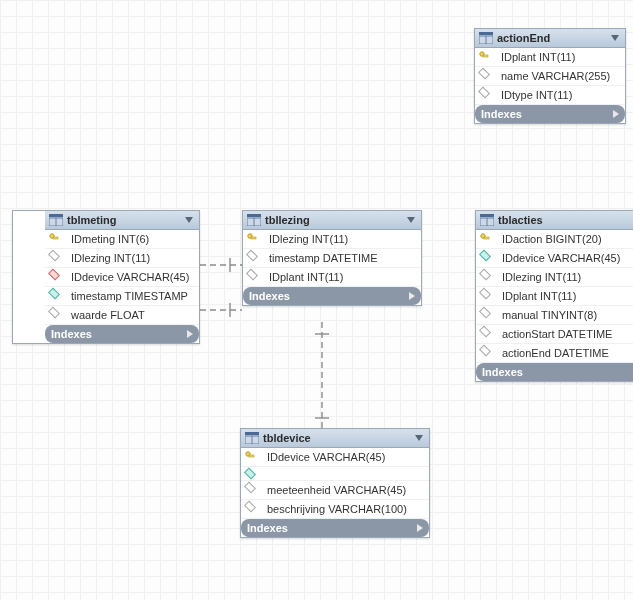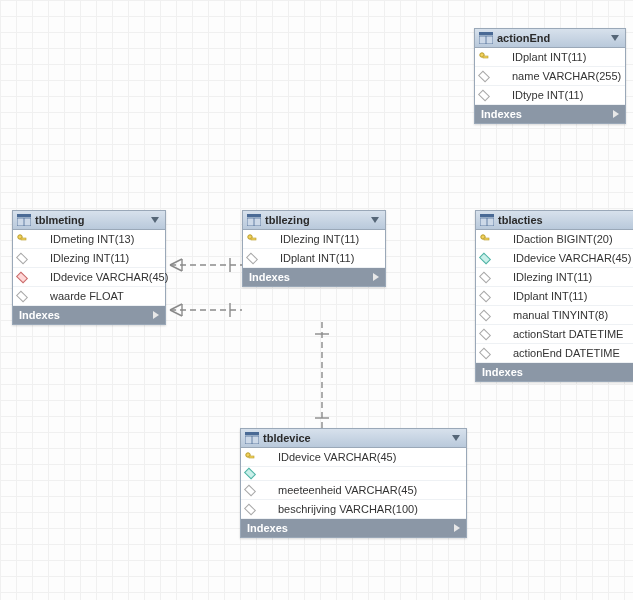--- a/index.html
+++ b/index.html
@@ -47,23 +47,22 @@
     width: 14px; height: 12px;
     color: #3a5d8f;
   }
   .tbl-header .collapse {
     margin-left: auto;
     color: #556677;
     display: inline-flex;
   }
   .col {
     display: flex;
-    align-items: center;
     padding: 3px 6px 3px 4px;
-    gap: 23px;
+    gap: 12px;
     border-bottom: 1px solid #eef1f4;
     white-space: nowrap;
     color: #333;
   }
   .col:last-of-type { border-bottom: none; }
   .colicon {
     width: 10px; height: 10px;
     display: inline-block;
     flex: 0 0 10px;
   }
@@ -78,20 +77,21 @@
   .ic-d-teal   { background:#c9f0ea; border-color:#4fb2a4; }
   .ic-d-white  { background:#ffffff; border-color:#a8a8a8; }
   .indexes {
     display: flex;
     align-items: center;
     background: #8b97a6;
     color: #fff;
     padding: 3px 6px;
     font-weight: bold;
     gap: 4px;
+    border-radius: 8px;
   }
   .indexes .arrow {
     margin-left: auto;
     display: inline-flex;
     color: #e8e8e8;
   }
   .tri-down { width:0;height:0;border-left:4px solid transparent;border-right:4px solid transparent;border-top:6px solid currentColor; }
   .tri-right{ width:0;height:0;border-top:4px solid transparent;border-bottom:4px solid transparent;border-left:6px solid currentColor; }
 </style>
 </head>
@@ -157,64 +157,68 @@
       <span>IDtype INT(11)</span>
     </div>
   <div class="indexes">
       <span>Indexes</span>
       <span class="arrow">
         <span class="tri-right"></span>
       </span>
     </div>
 </div>
 
-<div class="tbl" style="left:12px;top:210px;width:154px;">
+<div class="tbl" style="left:12px;top:210px;width:188px;padding-left:32px;">
   <div class="tbl-header">
     <span class="hicon">
       <svg width="14" height="12" viewBox="0 0 14 12">
           <rect x="0" y="0" width="14" height="3" fill="#4a6a95"></rect>
           <rect x="0" y="4" width="14" height="8" fill="#cdd9e8" stroke="#4a6a95" stroke-width="0.8"></rect>
           <line x1="7" y1="4" x2="7" y2="12" stroke="#4a6a95" stroke-width="0.8"></line>
         </svg>
     </span>
     <span>tblmeting</span>
     <span class="collapse">
         <span class="tri-down"></span>
       </span>
   </div>
   <div class="col">
       <span class="colicon ic-pk">
         <svg width="10" height="10" viewBox="0 0 10 10">
           <circle cx="3" cy="3" r="2.2" fill="#f4d35e" stroke="#b59a2b"></circle>
           <rect x="4" y="4" width="5" height="2" fill="#f4d35e" stroke="#b59a2b" stroke-width="0.6"></rect>
         </svg>
       </span>
-      <span>IDmeting INT(13)</span>
+      <span>IDmeting INT(6)</span>
     </div>
   <div class="col">
       <span class="colicon ic-diamond ic-d-white"></span>
       <span>IDlezing INT(11)</span>
     </div>
   <div class="col">
       <span class="colicon ic-diamond ic-d-red"></span>
       <span>IDdevice VARCHAR(45)</span>
     </div>
   <div class="col">
+      <span class="colicon ic-diamond ic-d-teal"></span>
+      <span>timestamp TIMESTAMP</span>
+    </div>
+  <div class="col">
       <span class="colicon ic-diamond ic-d-white"></span>
       <span>waarde FLOAT</span>
     </div>
   <div class="indexes">
       <span>Indexes</span>
       <span class="arrow">
         <span class="tri-right"></span>
       </span>
     </div>
 </div>
 
-<div class="tbl" style="left:242px;top:210px;width:144px;">
+<div class="tbl" style="left:242px;top:210px;width:180px;">
   <div class="tbl-header">
     <span class="hicon">
       <svg width="14" height="12" viewBox="0 0 14 12">
           <rect x="0" y="0" width="14" height="3" fill="#4a6a95"></rect>
           <rect x="0" y="4" width="14" height="8" fill="#cdd9e8" stroke="#4a6a95" stroke-width="0.8"></rect>
           <line x1="7" y1="4" x2="7" y2="12" stroke="#4a6a95" stroke-width="0.8"></line>
         </svg>
     </span>
     <span>tbllezing</span>
     <span class="collapse">
@@ -222,20 +226,24 @@
       </span>
   </div>
   <div class="col">
       <span class="colicon ic-pk">
         <svg width="10" height="10" viewBox="0 0 10 10">
           <circle cx="3" cy="3" r="2.2" fill="#f4d35e" stroke="#b59a2b"></circle>
           <rect x="4" y="4" width="5" height="2" fill="#f4d35e" stroke="#b59a2b" stroke-width="0.6"></rect>
         </svg>
       </span>
       <span>IDlezing INT(11)</span>
+    </div>
+  <div class="col">
+      <span class="colicon ic-diamond ic-d-white"></span>
+      <span>timestamp DATETIME</span>
     </div>
   <div class="col">
       <span class="colicon ic-diamond ic-d-white"></span>
       <span>IDplant INT(11)</span>
     </div>
   <div class="indexes">
       <span>Indexes</span>
       <span class="arrow">
         <span class="tri-right"></span>
       </span>
@@ -290,21 +298,21 @@
       <span>actionEnd DATETIME</span>
     </div>
   <div class="indexes">
       <span>Indexes</span>
       <span class="arrow">
         <span class="tri-right"></span>
       </span>
     </div>
 </div>
 
-<div class="tbl" style="left:240px;top:428px;width:227px;">
+<div class="tbl" style="left:240px;top:428px;width:190px;">
   <div class="tbl-header">
     <span class="hicon">
       <svg width="14" height="12" viewBox="0 0 14 12">
           <rect x="0" y="0" width="14" height="3" fill="#4a6a95"></rect>
           <rect x="0" y="4" width="14" height="8" fill="#cdd9e8" stroke="#4a6a95" stroke-width="0.8"></rect>
           <line x1="7" y1="4" x2="7" y2="12" stroke="#4a6a95" stroke-width="0.8"></line>
         </svg>
     </span>
     <span>tbldevice</span>
     <span class="collapse">

